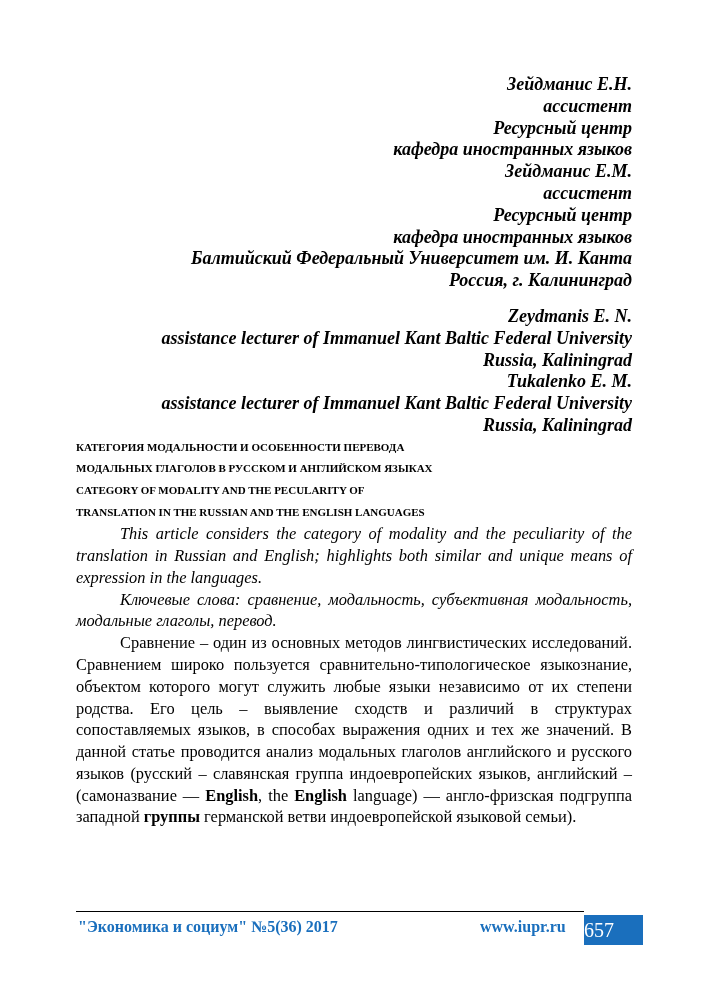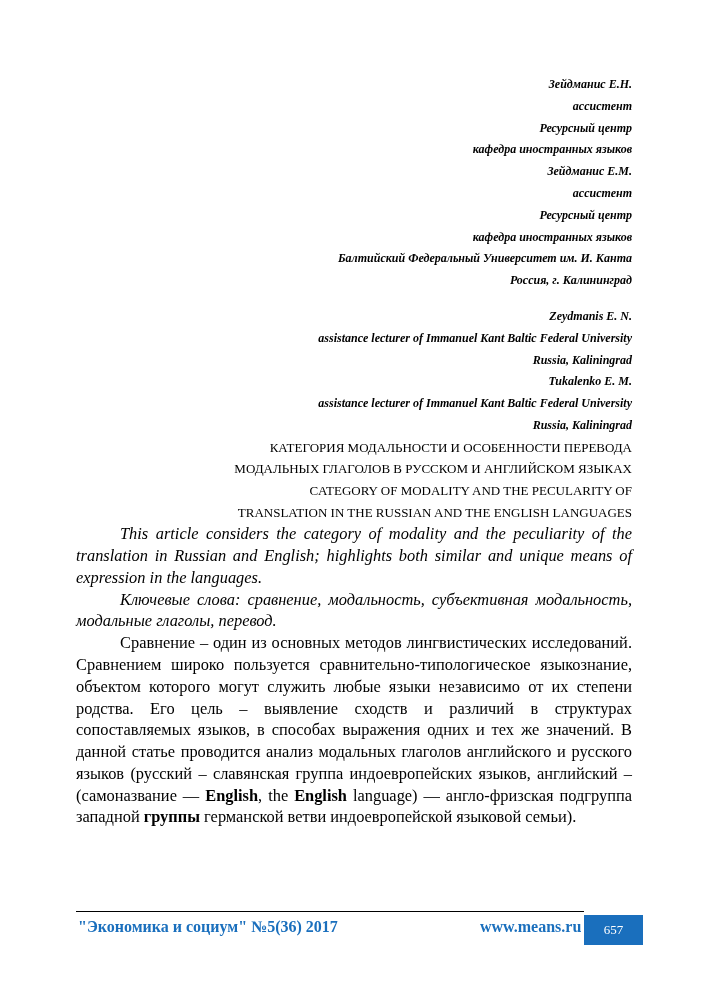--- a/index.html
+++ b/index.html
@@ -1,36 +1,36 @@
 <!DOCTYPE html>
 <html><head>
 <meta charset="utf-8">
 <style>
   html, body { margin: 0; padding: 0; background: #ffffff; }
   body { width: 710px; height: 1003px; position: relative; overflow: hidden;
          font-family: "Liberation Serif", serif; color: #000; }
   .page { position: absolute; left: 76px; top: 74px; width: 556px; }
   .authors-ru, .authors-en { text-align: right; font-weight: bold; font-style: italic;
-         font-size: 12px; line-height: 21.8px; }
+         font-size: 18px; line-height: 21.8px; }
   .authors-en { margin-top: 14px; }
   .authors-ru div, .authors-en div { white-space: nowrap; }
-  .title { text-align: right; font-weight: normal; font-size: 13px; line-height: 21.6px;
+  .title { text-align: left; font-weight: bold; font-size: 11px; line-height: 21.6px;
            text-transform: none; }
   .title .t-line { white-space: nowrap; }
   p { margin: 0; font-size: 16.4px; line-height: 21.8px; text-align: justify; }
   p.indent { text-indent: 44px; }
   p.it { font-style: italic; }
   .footer { position: absolute; left: 76px; top: 911px; width: 567px; height: 34px; }
   .footer-line { position: absolute; left: 0; top: 0; width: 508px; height: 0; border-top: 1.5px solid #000; }
   .footer-journal { position: absolute; left: 2px; top: 7px; font-weight: bold; font-size: 16px;
                     color: #1a6fbd; white-space: nowrap; }
   .footer-site { position: absolute; left: 404px; top: 7px; font-weight: bold; font-size: 16px;
                  color: #1a6fbd; white-space: nowrap; }
   .page-num { position: absolute; left: 508px; top: 4px; width: 59px; height: 30px;
-              background: #1a6fbd; color: #ffffff; font-size: 13px; text-align: center;
+              background: #1a6fbd; color: #ffffff; font-size: 20px; text-align: left;
               line-height: 30px; }
 </style>
 </head>
 <body>
 
 <div class="page">
 
   <div class="authors-ru">
     <div>Зейдманис Е.Н.</div>
     <div>ассистент</div>
@@ -63,15 +63,15 @@
   <p class="indent it">This article considers the category of modality and the peculiarity of the translation in Russian and English; highlights both similar and unique means of expression in the languages.</p>
   <p class="indent it">Ключевые слова: сравнение, модальность, субъективная модальность, модальные глаголы, перевод.</p>
 
   <p class="indent"><span>Сравнение – один из основных методов лингвистических исследований. Сравнением широко пользуется сравнительно-типологическое языкознание, объектом которого могут служить любые языки независимо от их степени родства. Его цель – выявление сходств и различий в структурах сопоставляемых языков, в способах выражения одних и тех же значений. В данной статье проводится анализ модальных глаголов английского и русского языков (русский – славянская группа индоевропейских языков, английский –(самоназвание — </span><b>English</b><span>, the </span><b>English</b><span> language) — англо-фризская подгруппа западной </span><b>группы</b><span> германской ветви индоевропейской языковой семьи).</span></p>
 
 </div>
 
 <div class="footer">
   <div class="footer-line"></div>
   <div class="footer-journal">"Экономика и социум" №5(36) 2017</div>
-  <div class="footer-site">www.means.ru</div>
+  <div class="footer-site">www.iupr.ru</div>
   <div class="page-num">657</div>
 </div>
 
 </body></html>

